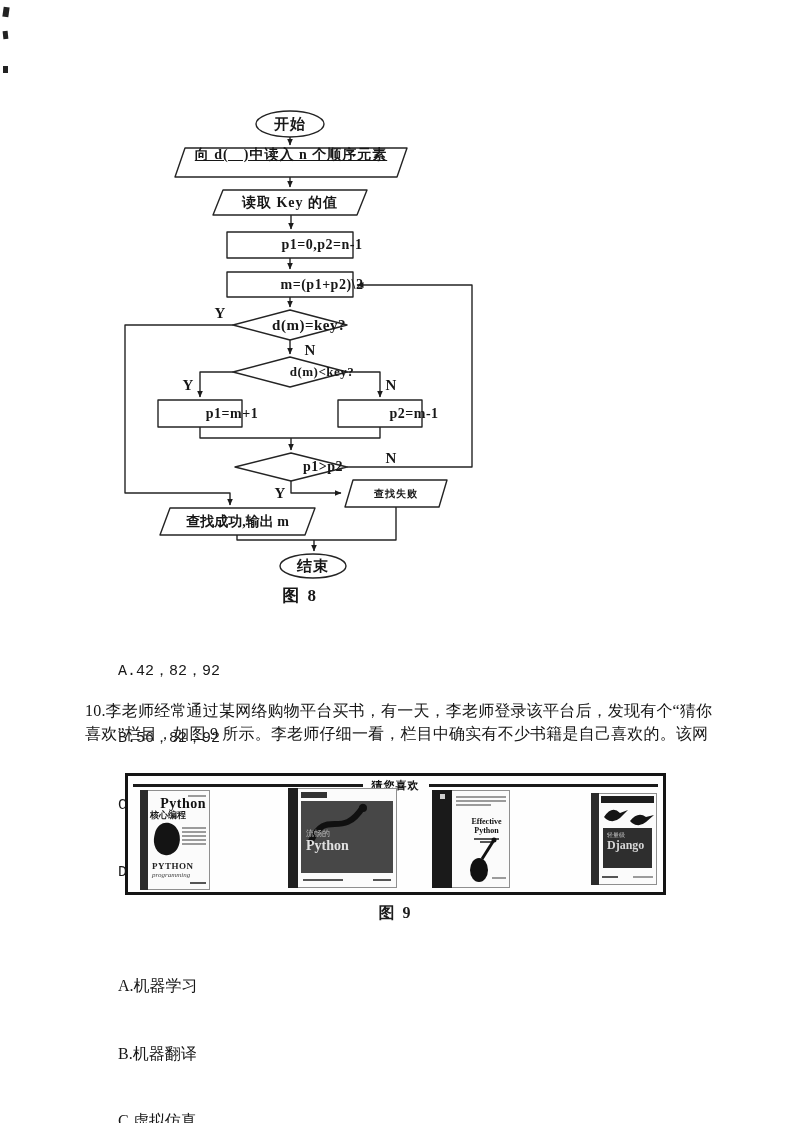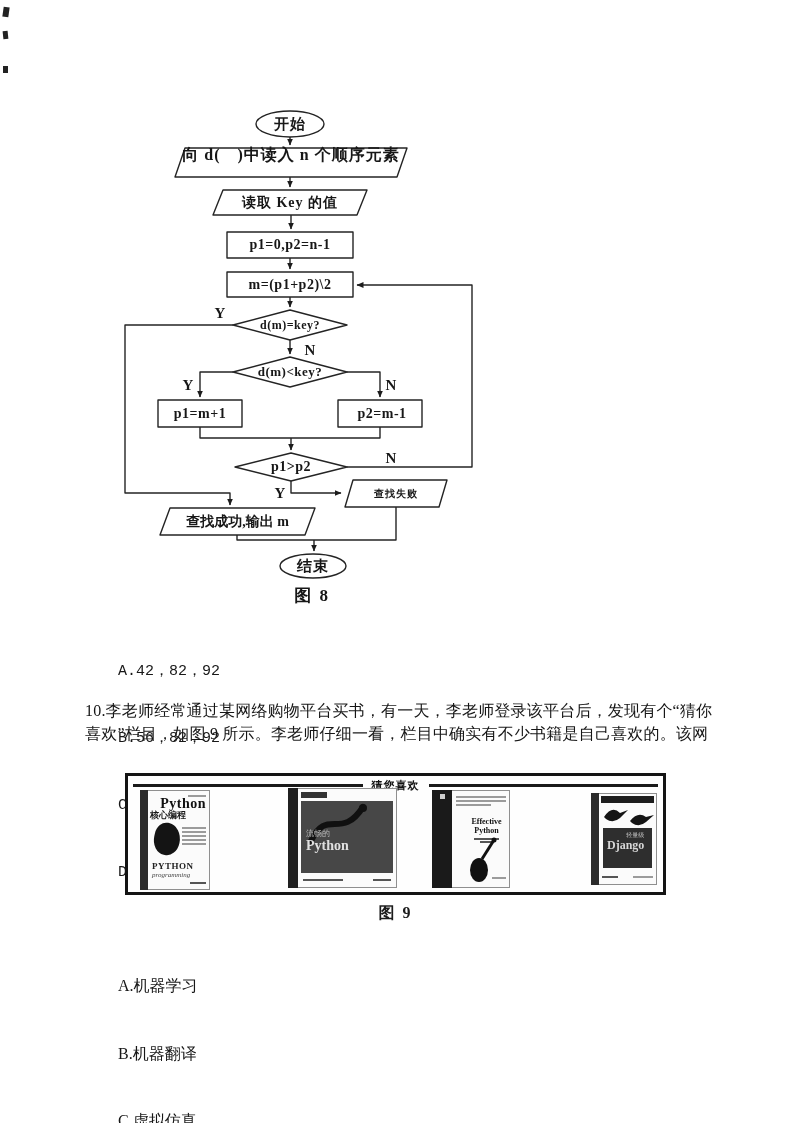--- a/index.html
+++ b/index.html
@@ -10,21 +10,21 @@
   }
   .abs{position:absolute;}
   
   .fc{left:110px;top:105px;width:380px;height:510px;}
   .fc svg{position:absolute;left:0;top:0;}
   .fc-label{
     position:absolute;display:flex;align-items:center;justify-content:center;
     text-align:center;font-weight:bold;color:#171717;white-space:nowrap;
   }
   .fc-cn{font-size:15px;font-weight:bold;letter-spacing:1px;}
-  .fc-math{font-size:14px;font-weight:bold;letter-spacing:.5px;}
+  .fc-math{font-size:14px;font-weight:bold;letter-spacing:.5px;padding-left:32px;}
   .fc-yn{font-size:15px;font-weight:bold;font-family:"Liberation Serif",serif;}
   .fc-caption{font-size:17px;font-weight:bold;letter-spacing:2px;}
   
   .optlist{font-family:"Liberation Mono","DejaVu Sans Mono",monospace;
     font-size:15px;line-height:22.4px;color:#181818;white-space:pre;}
   .qtext{font-size:16px;line-height:22.7px;color:#161616;letter-spacing:.2px;
     white-space:nowrap;}
   
   .fig9{left:125px;top:773px;width:535px;height:116px;border:3px solid #141414;background:#fefefe;}
   .fig9-head{position:absolute;left:5px;right:5px;top:2px;display:flex;align-items:center;gap:9px;}
@@ -38,21 +38,21 @@
   .tbar.dark{background:#555;}
   .b1-title{font-size:14px;font-weight:bold;letter-spacing:.5px;color:#101010;text-align:right;line-height:13px;}
   .b1-sub{font-size:9px;font-weight:bold;color:#181818;line-height:10px;}
   .b1-foot{font-size:9px;font-weight:bold;color:#222;letter-spacing:.5px;}
   .b1-foot2{font-size:7px;font-style:italic;color:#444;}
   .blob{width:26px;height:32px;background:#141414;border-radius:45% 60% 50% 55%;transform:rotate(12deg);}
   .b2-dark{position:absolute;left:3px;right:3px;top:12px;bottom:14px;background:#474747;}
   .b2-cn{font-size:8px;color:#bdbdbd;line-height:9px;}
   .b2-en{font-size:14px;color:#e0e0e0;line-height:15px;font-weight:bold;}
   .b3-title{font-size:8px;font-weight:bold;color:#0e0e0e;text-align:center;line-height:9px;}
-  .b4-panel{position:absolute;left:4px;right:4px;top:34px;bottom:16px;background:#2e2e2e;text-align:right;}
+  .b4-panel{position:absolute;left:4px;right:4px;top:34px;bottom:16px;background:#2e2e2e;}
   .b4-cn{font-size:6px;color:#c7c7c7;line-height:7px;}
   .b4-en{font-size:12px;color:#d6d6d6;font-weight:bold;line-height:13px;}
   .speck{background:#222;}
 </style>
 </head>
 <body>
 
 <div class="page">
 
   <div class="abs speck" style="left:3px;top:7px;width:6px;height:10px;transform:rotate(8deg);"></div>
@@ -96,41 +96,41 @@
           <rect x="228" y="295" width="84" height="27"></rect>
           <polygon points="181,348 237,362 181,376 125,362"></polygon>
           <polygon points="243,375 337,375 329,402 235,402"></polygon>
           <polygon points="60,403 205,403 195,430 50,430"></polygon>
           <ellipse cx="203" cy="461" rx="33" ry="12"></ellipse>
         </g>
       </g>
     </svg>
 
     <div class="fc-label fc-cn" style="left:146px;top:6px;width:68px;height:26px;">开始</div>
-    <div class="fc-label fc-cn" style="left:65px;top:43px;width:232px;height:14px;font-size:16px;">向 d(　)中读入 n 个顺序元素</div>
+    <div class="fc-label fc-cn" style="left:65px;top:43px;width:232px;height:14px;font-size:14px;text-decoration:underline;">向 d(　)中读入 n 个顺序元素</div>
     <div class="fc-label fc-cn" style="left:103px;top:85px;width:154px;height:25px;font-size:14px;">读取 Key 的值</div>
     <div class="fc-label fc-math" style="left:117px;top:127px;width:126px;height:26px;">p1=0,p2=n-1</div>
     <div class="fc-label fc-math" style="left:117px;top:167px;width:126px;height:25px;">m=(p1+p2)\2</div>
-    <div class="fc-label fc-math" style="left:123px;top:205px;width:114px;height:30px;font-size:12px;">d(m)=key?</div>
+    <div class="fc-label fc-math" style="left:110px;top:205px;width:114px;height:30px;font-size:15px;">d(m)=key?</div>
     <div class="fc-label fc-math" style="left:123px;top:252px;width:114px;height:30px;font-size:13px;">d(m)&lt;key?</div>
     <div class="fc-label fc-math" style="left:48px;top:295px;width:84px;height:27px;">p1=m+1</div>
     <div class="fc-label fc-math" style="left:230px;top:295px;width:84px;height:27px;">p2=m-1</div>
     <div class="fc-label fc-math" style="left:125px;top:348px;width:112px;height:28px;">p1&gt;p2</div>
     <div class="fc-label fc-cn" style="left:235px;top:375px;width:102px;height:27px;font-size:10px;">查找失败</div>
     <div class="fc-label fc-cn" style="left:50px;top:403px;width:155px;height:27px;font-size:14px;letter-spacing:0;">查找成功,输出 m</div>
     <div class="fc-label fc-cn" style="left:170px;top:449px;width:66px;height:24px;">结束</div>
 
     <div class="fc-label fc-yn" style="left:100px;top:200px;width:20px;height:16px;">Y</div>
     <div class="fc-label fc-yn" style="left:190px;top:237px;width:20px;height:16px;">N</div>
     <div class="fc-label fc-yn" style="left:68px;top:272px;width:20px;height:16px;">Y</div>
     <div class="fc-label fc-yn" style="left:271px;top:272px;width:20px;height:16px;">N</div>
     <div class="fc-label fc-yn" style="left:271px;top:345px;width:20px;height:16px;">N</div>
     <div class="fc-label fc-yn" style="left:160px;top:380px;width:20px;height:16px;">Y</div>
 
-    <div class="fc-label fc-caption" style="left:160px;top:480px;width:84px;height:20px;">图 8</div>
+    <div class="fc-label fc-caption" style="left:148px;top:480px;width:84px;height:20px;">图 8</div>
   </div>
 
   <div class="abs optlist" style="left:118px;top:616px;">
     <div>A.42，82，92</div>
     <div>B.56，82，92</div>
     <div>C.42，78，82，92</div>
     <div>D.56，78，82，92</div>
   </div>
 
   <div class="abs qtext" style="left:85px;top:700px;">

